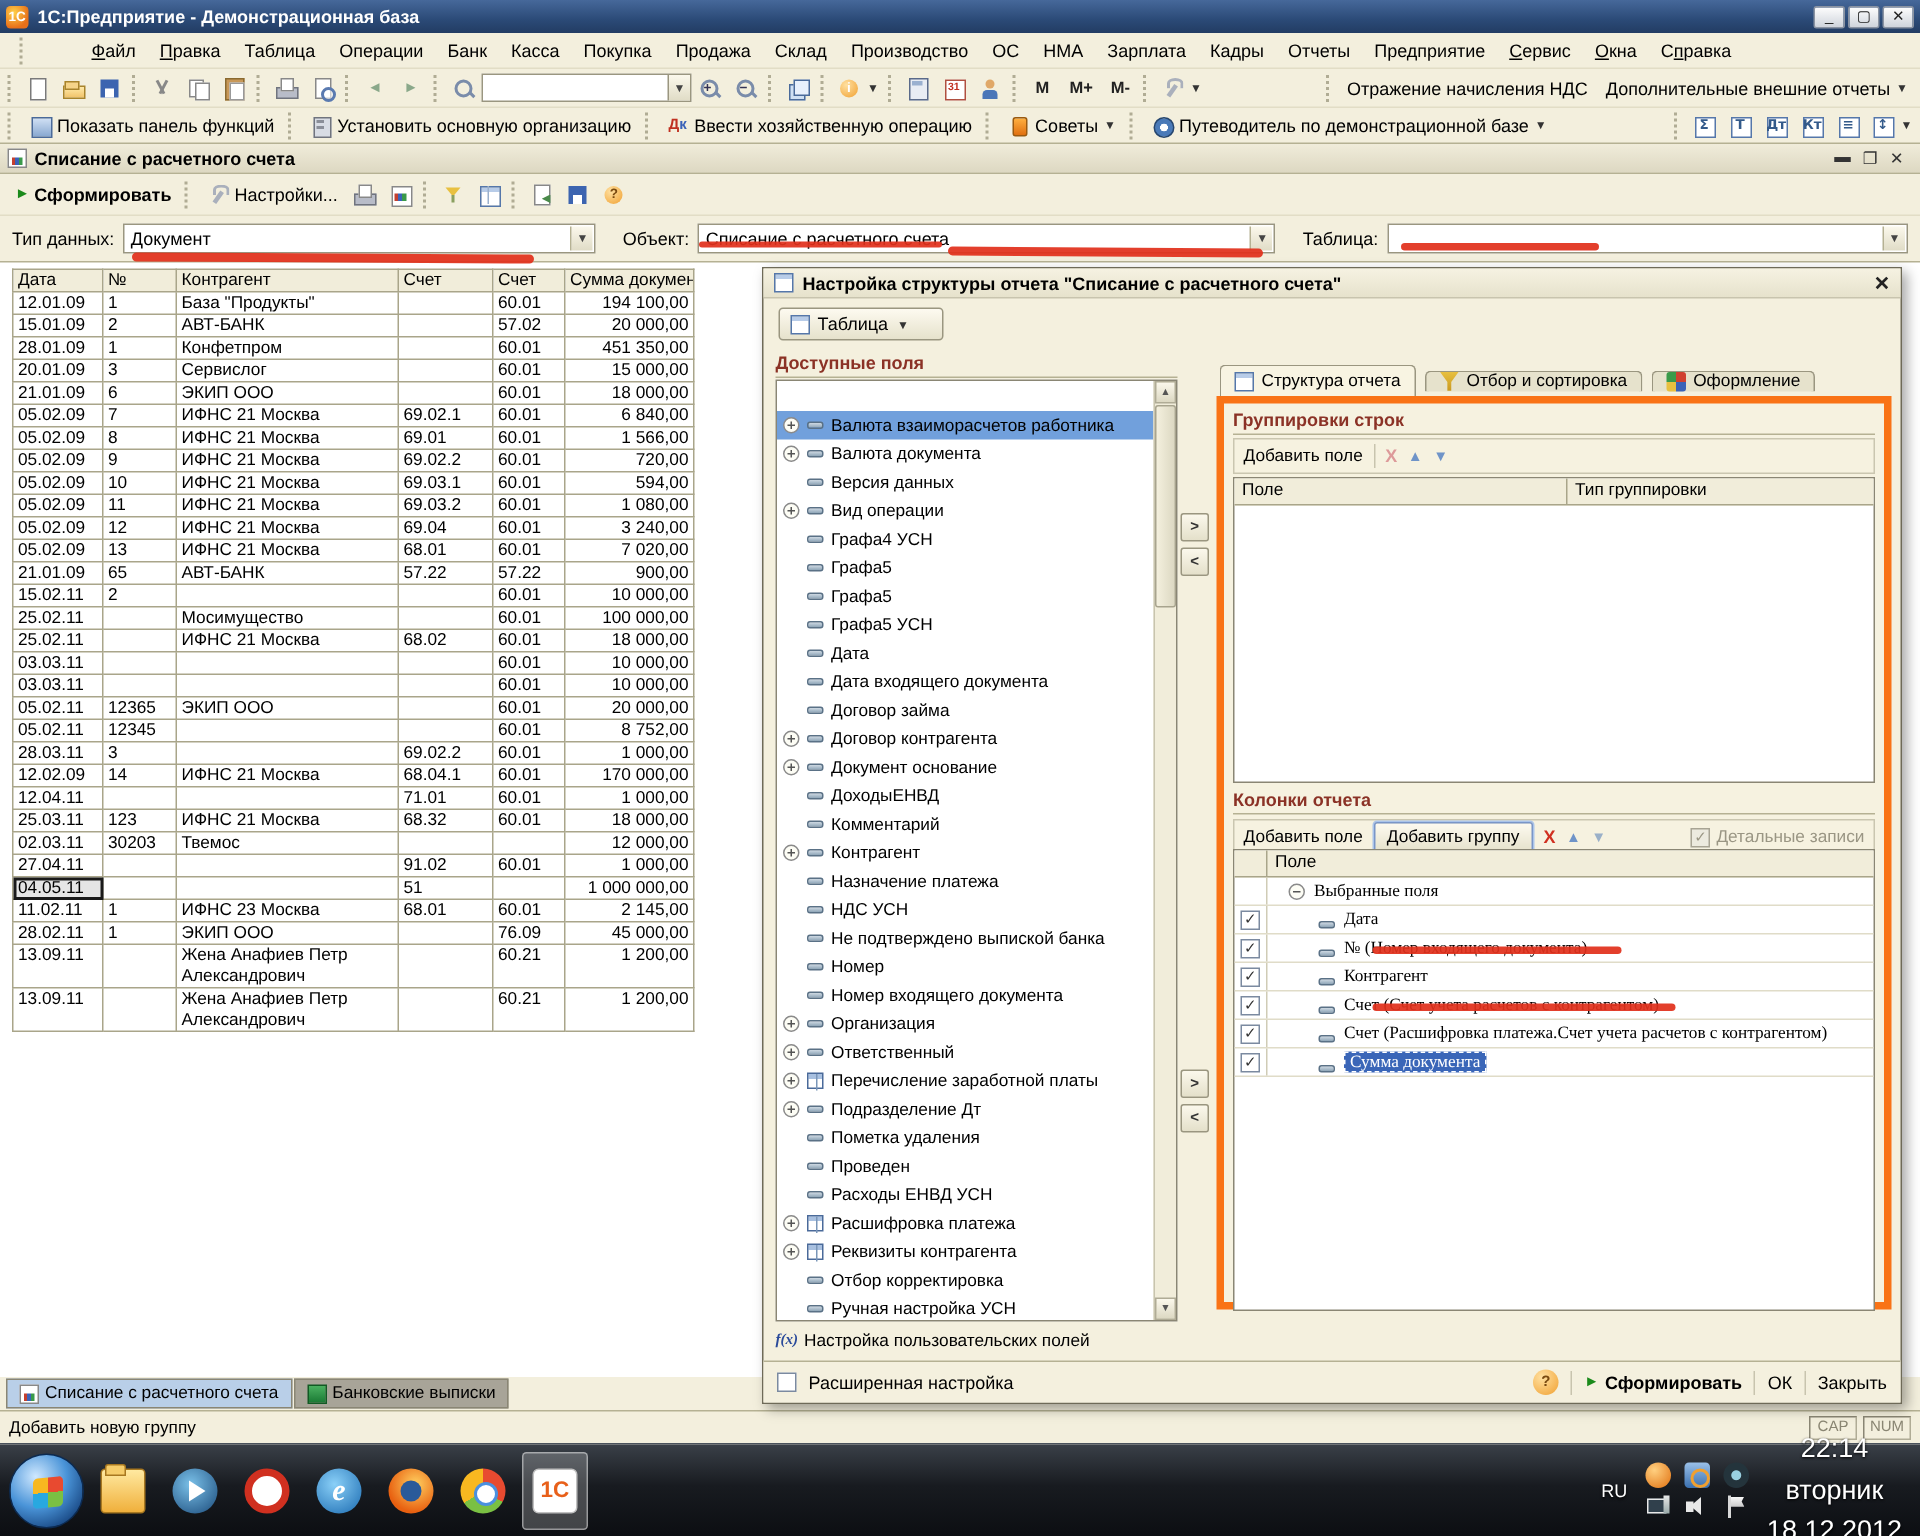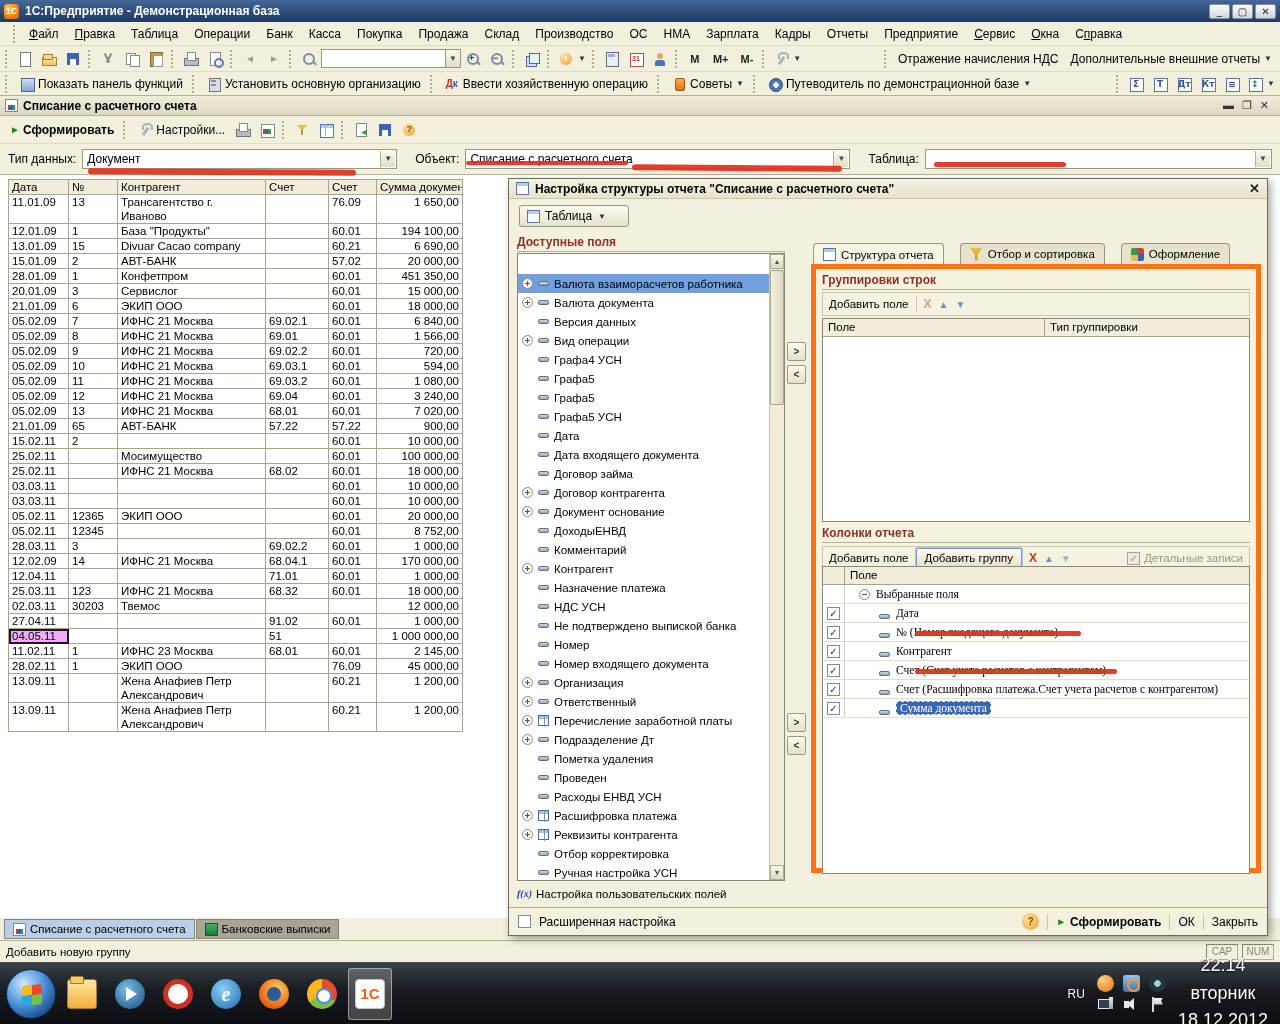--- a/index.html
+++ b/index.html
@@ -92,21 +92,21 @@
   .rw-params{position:absolute;left:0;top:48px;width:100%;height:30px;display:flex;align-items:center;gap:6px;padding:0 8px;}
   .pfield{height:20px;background:#fff;border:1px solid #9a9680;display:flex;align-items:center;padding-left:4px;position:relative;}
   .pfield .cdd{position:absolute;right:1px;top:1px;bottom:1px;width:15px;background:linear-gradient(#fbf8ec,#e0dcc6);border-left:1px solid #b5b193;font-size:8px;line-height:16px;text-align:center;color:#444;}
   .rw-body{position:absolute;left:0;top:78px;right:0;bottom:44px;background:#fff;border-top:1px solid #b5b193;}
   table.rtable{border-collapse:collapse;table-layout:fixed;width:454px;margin:4px 0 0 8px;font-size:11.5px;}
   .rtable th,.rtable td{border:1px solid #a9a58a;padding:0 3px;height:15px;overflow:hidden;white-space:nowrap;text-align:left;vertical-align:top;line-height:14px;}
   .rtable th{background:#f1edda;font-weight:normal;}
   .rtable td{background:#fff;}
   .rtable td.num{text-align:right;}
   .rtable td.wrap{white-space:normal;}
-  td.selcell{background:#f0abfc;outline:2px solid #1a1a1a;outline-offset:-2px;}
+  td.selcell{background:#e5e5e5;outline:2px solid #1a1a1a;outline-offset:-2px;}
 
   
   .mdi-tabs{position:absolute;left:0;top:822px;width:100%;height:22px;display:flex;align-items:flex-start;padding:1px 0 0 4px;gap:1px;background:#f3efdd;}
   .mtab{height:20px;display:flex;align-items:center;gap:4px;padding:0 8px;border:1px solid #8a8674;font-size:11.5px;}
   .mtab.active{background:#b9cfe8;}
   .mtab.inactive{background:#a8a498;}
   .mt-ic{width:13px;height:13px;flex:none;position:relative;}
   .mt-chart{background:#fff;border:1px solid #888;}
   .mt-chart:after{content:"";position:absolute;left:2px;top:5px;width:7px;height:5px;background:linear-gradient(90deg,#c44030 0 33%,#3a62b8 33% 66%,#3a9a4a 66%);}
   .mt-book{background:linear-gradient(#4ab060,#1a7a34);border:1px solid #125a24;}
@@ -133,21 +133,21 @@
   .t-ic{width:11px;height:11px;background:linear-gradient(#a8c0e0 0 3px,#fff 3px);border:1px solid #4a6a9a;position:relative;flex:none;}
   .t-ic:before{content:"";position:absolute;left:5px;top:0;width:1px;height:11px;background:#7a96b8;}
   .sb{position:absolute;right:0;top:0;bottom:0;width:15px;background:#f1edda;border-left:1px solid #c8c4ae;}
   .sb .ar{position:absolute;left:0;width:14px;height:15px;background:linear-gradient(#fbf8ec,#dcd8c2);border:1px solid #b0ac96;font-size:7px;line-height:14px;text-align:center;color:#555;}
   .sb .thumb{position:absolute;left:0;top:16px;width:14px;height:135px;background:linear-gradient(90deg,#f4f0de,#dcd8c2);border:1px solid #a8a48e;border-radius:2px;}
   .fx-link{position:absolute;left:8px;top:708px;display:flex;align-items:center;gap:4px;font-size:11.5px;}
   .fx-ic{color:#2a4a9a;font:italic bold 10px/14px "Liberation Serif",serif;}
   .mv{position:absolute;left:278px;width:19px;height:19px;border:1px solid #9a9680;background:linear-gradient(#fbf8ec,#e4e0ca);border-radius:2px;font:bold 10px/17px "Liberation Sans",sans-serif;text-align:center;color:#333;}
 
   .rp{position:absolute;left:302px;top:64px;width:450px;height:630px;}
-  .rp-tabs{position:absolute;top:0;left:2px;display:flex;gap:16px;height:21px;}
+  .rp-tabs{position:absolute;top:0;left:2px;display:flex;gap:6px;height:21px;align-items:center;}
   .rp-tab{padding:0 9px;border:1px solid #9a9680;border-bottom:none;border-radius:4px 4px 0 0;background:#e6e2cc;display:flex;gap:5px;align-items:center;font-size:11.5px;}
   .rp-tab.active{background:#f8f4e2;height:22px;}
   .tabic{width:13px;height:13px;flex:none;position:relative;}
   .tabic0{background:linear-gradient(#b8cce8 0 3px,#fff 3px);border:1px solid #5577aa;}
   .tabic1{background:linear-gradient(#e8c040,#c89820);clip-path:polygon(0 0,100% 0,60% 55%,60% 100%,40% 100%,40% 55%);}
   .tabic2{background:conic-gradient(#d04030 0 25%,#3a62b8 0 50%,#e8c040 0 75%,#3a9a4a 0);border-radius:2px;}
   .rp-box{position:absolute;top:21px;left:0;right:0;bottom:0;border:5px solid #f97316;background:#f6f2e0;}
   .sec1-head{position:absolute;left:6px;right:6px;top:4px;border-bottom:1px solid #b5b193;height:17px;}
   .mini-toolbar{position:absolute;left:6px;right:6px;height:24px;border:1px solid #cac6b0;display:flex;align-items:center;gap:7px;padding:0 6px;font-size:11.5px;}
   .tb-x{font:bold 12px/12px "Liberation Sans",sans-serif;}
@@ -229,21 +229,21 @@
     <span>1С:Предприятие - Демонстрационная база</span>
     <span class="winbtns">
       <span class="winbtn">_</span>
       <span class="winbtn">▢</span>
       <span class="winbtn">✕</span>
     </span>
   </div>
 
   <div class="menubar">
     <span class="grip"></span>
-    <span id="menu-items" style="display:flex;">
+    <span id="menu-items" style="display:flex;margin-left:32px;">
         <span class="menu-item"><u>Ф</u>айл</span>
         <span class="menu-item"><u>П</u>равка</span>
         <span class="menu-item">Таблица</span>
         <span class="menu-item">Операции</span>
         <span class="menu-item">Банк</span>
         <span class="menu-item">Касса</span>
         <span class="menu-item">Покупка</span>
         <span class="menu-item">Продажа</span>
         <span class="menu-item">Склад</span>
         <span class="menu-item">Производство</span>
@@ -503,42 +503,26 @@
               <th>Дата</th>
               <th>№</th>
               <th>Контрагент</th>
               <th>Счет</th>
               <th>Счет</th>
               <th>Сумма документа</th>
             </tr>
           </thead>
         <tbody id="report-table-body">
             <tr>
-              <td>11.01.09</td>
-              <td>13</td>
-              <td class="wrap">Трансагентство г. Иваново</td>
-              <td></td>
-              <td>76.09</td>
-              <td class="num">1 650,00</td>
-            </tr>
-            <tr>
               <td>12.01.09</td>
               <td>1</td>
               <td class="wrap">База "Продукты"</td>
               <td></td>
               <td>60.01</td>
               <td class="num">194 100,00</td>
-            </tr>
-            <tr>
-              <td>13.01.09</td>
-              <td>15</td>
-              <td class="wrap">Divuar Cacao company</td>
-              <td></td>
-              <td>60.21</td>
-              <td class="num">6 690,00</td>
             </tr>
             <tr>
               <td>15.01.09</td>
               <td>2</td>
               <td class="wrap">АВТ-БАНК</td>
               <td></td>
               <td>57.02</td>
               <td class="num">20 000,00</td>
             </tr>
             <tr>

